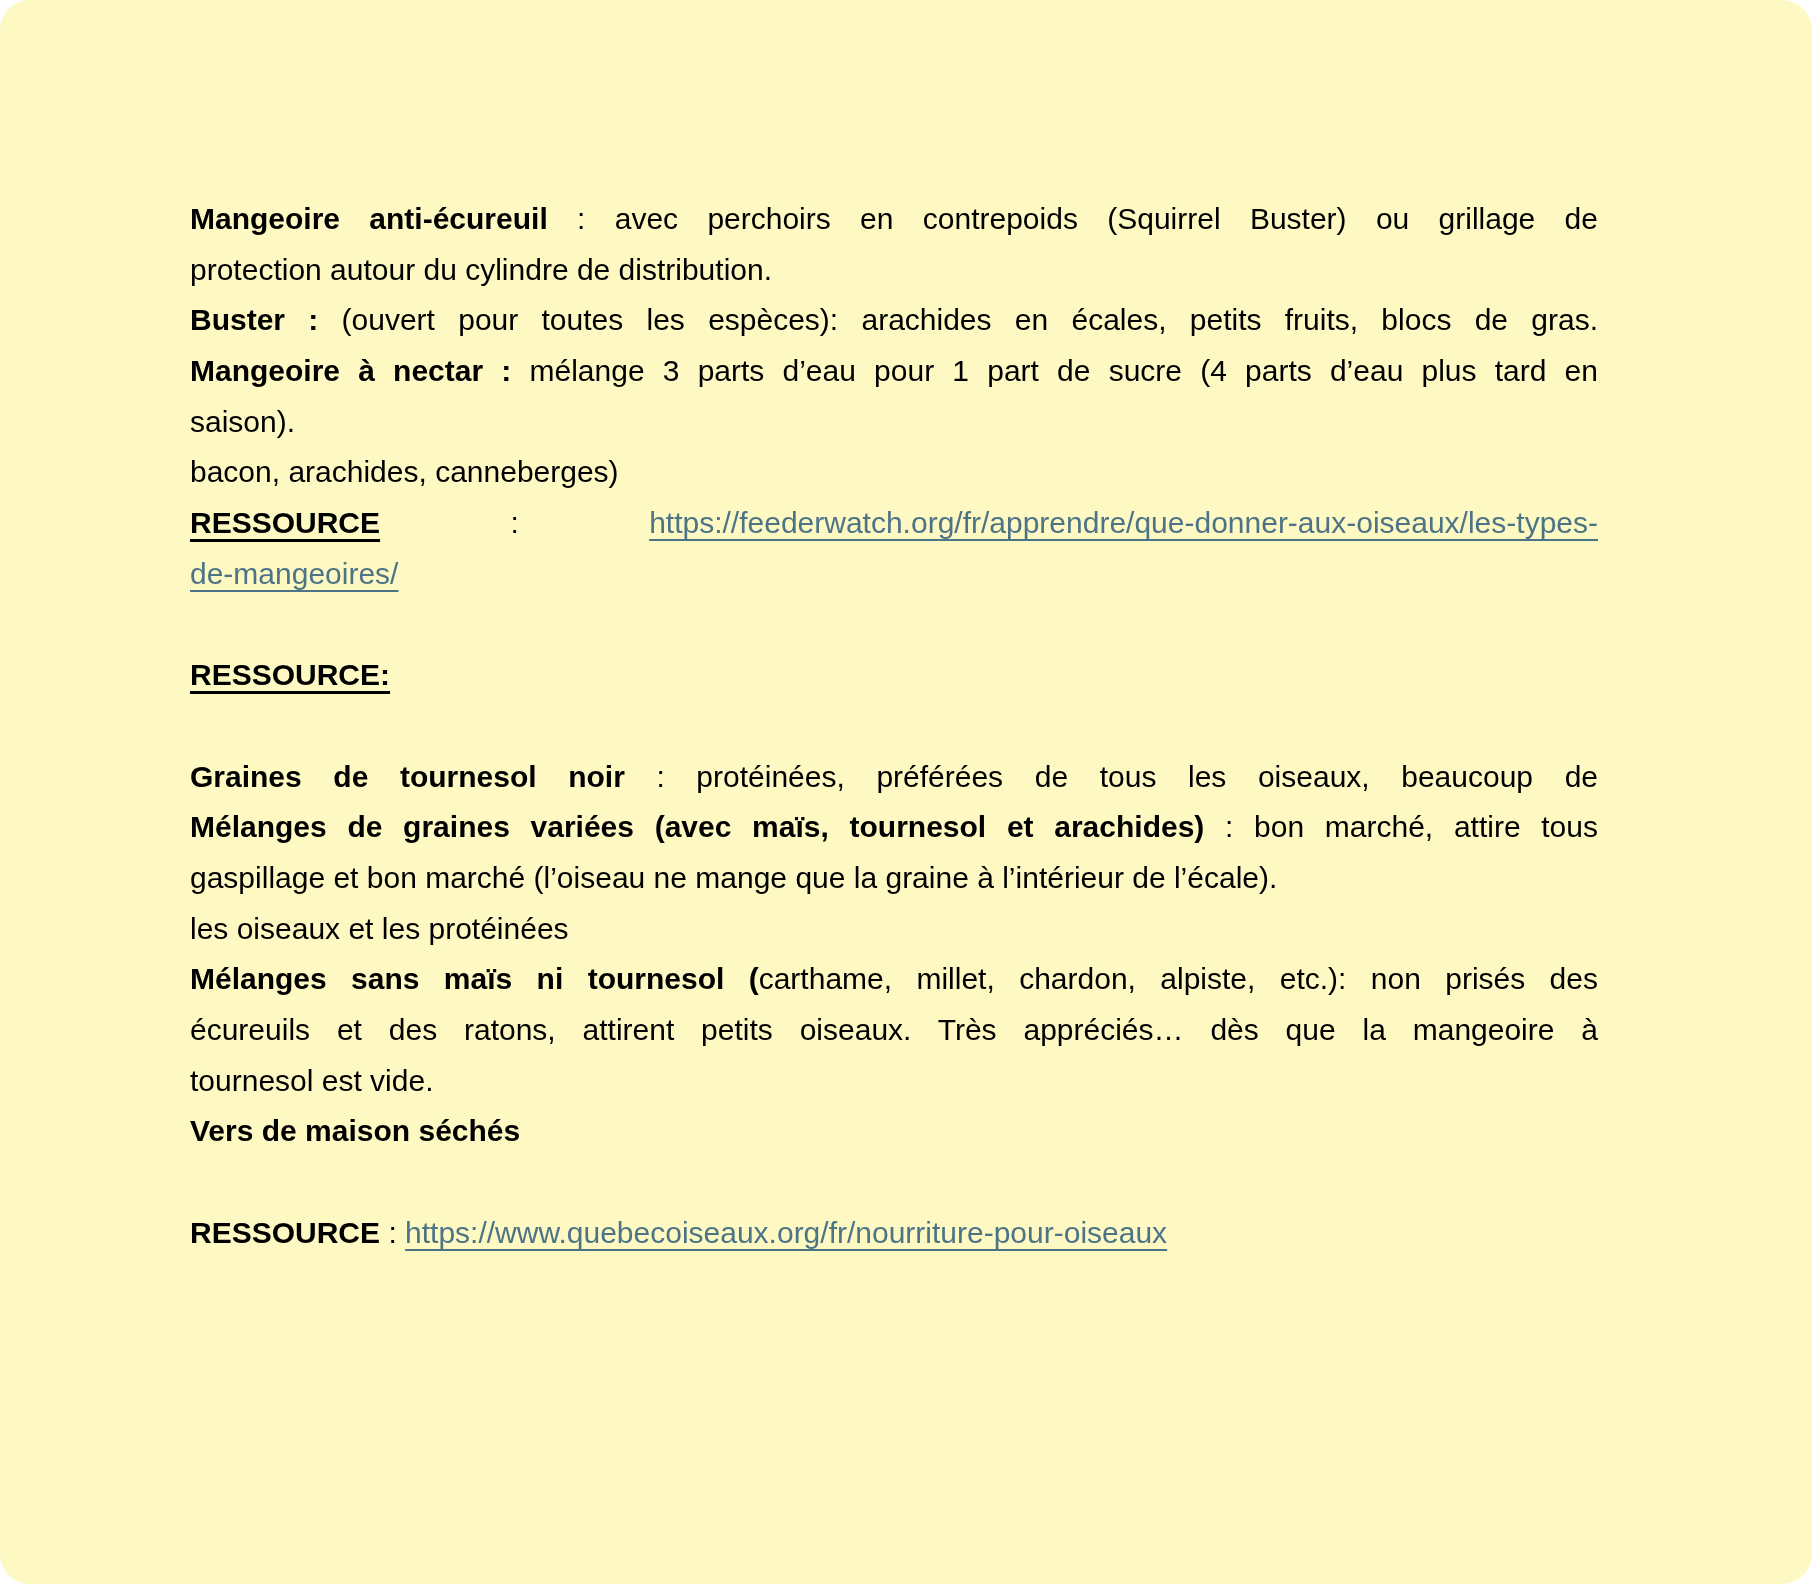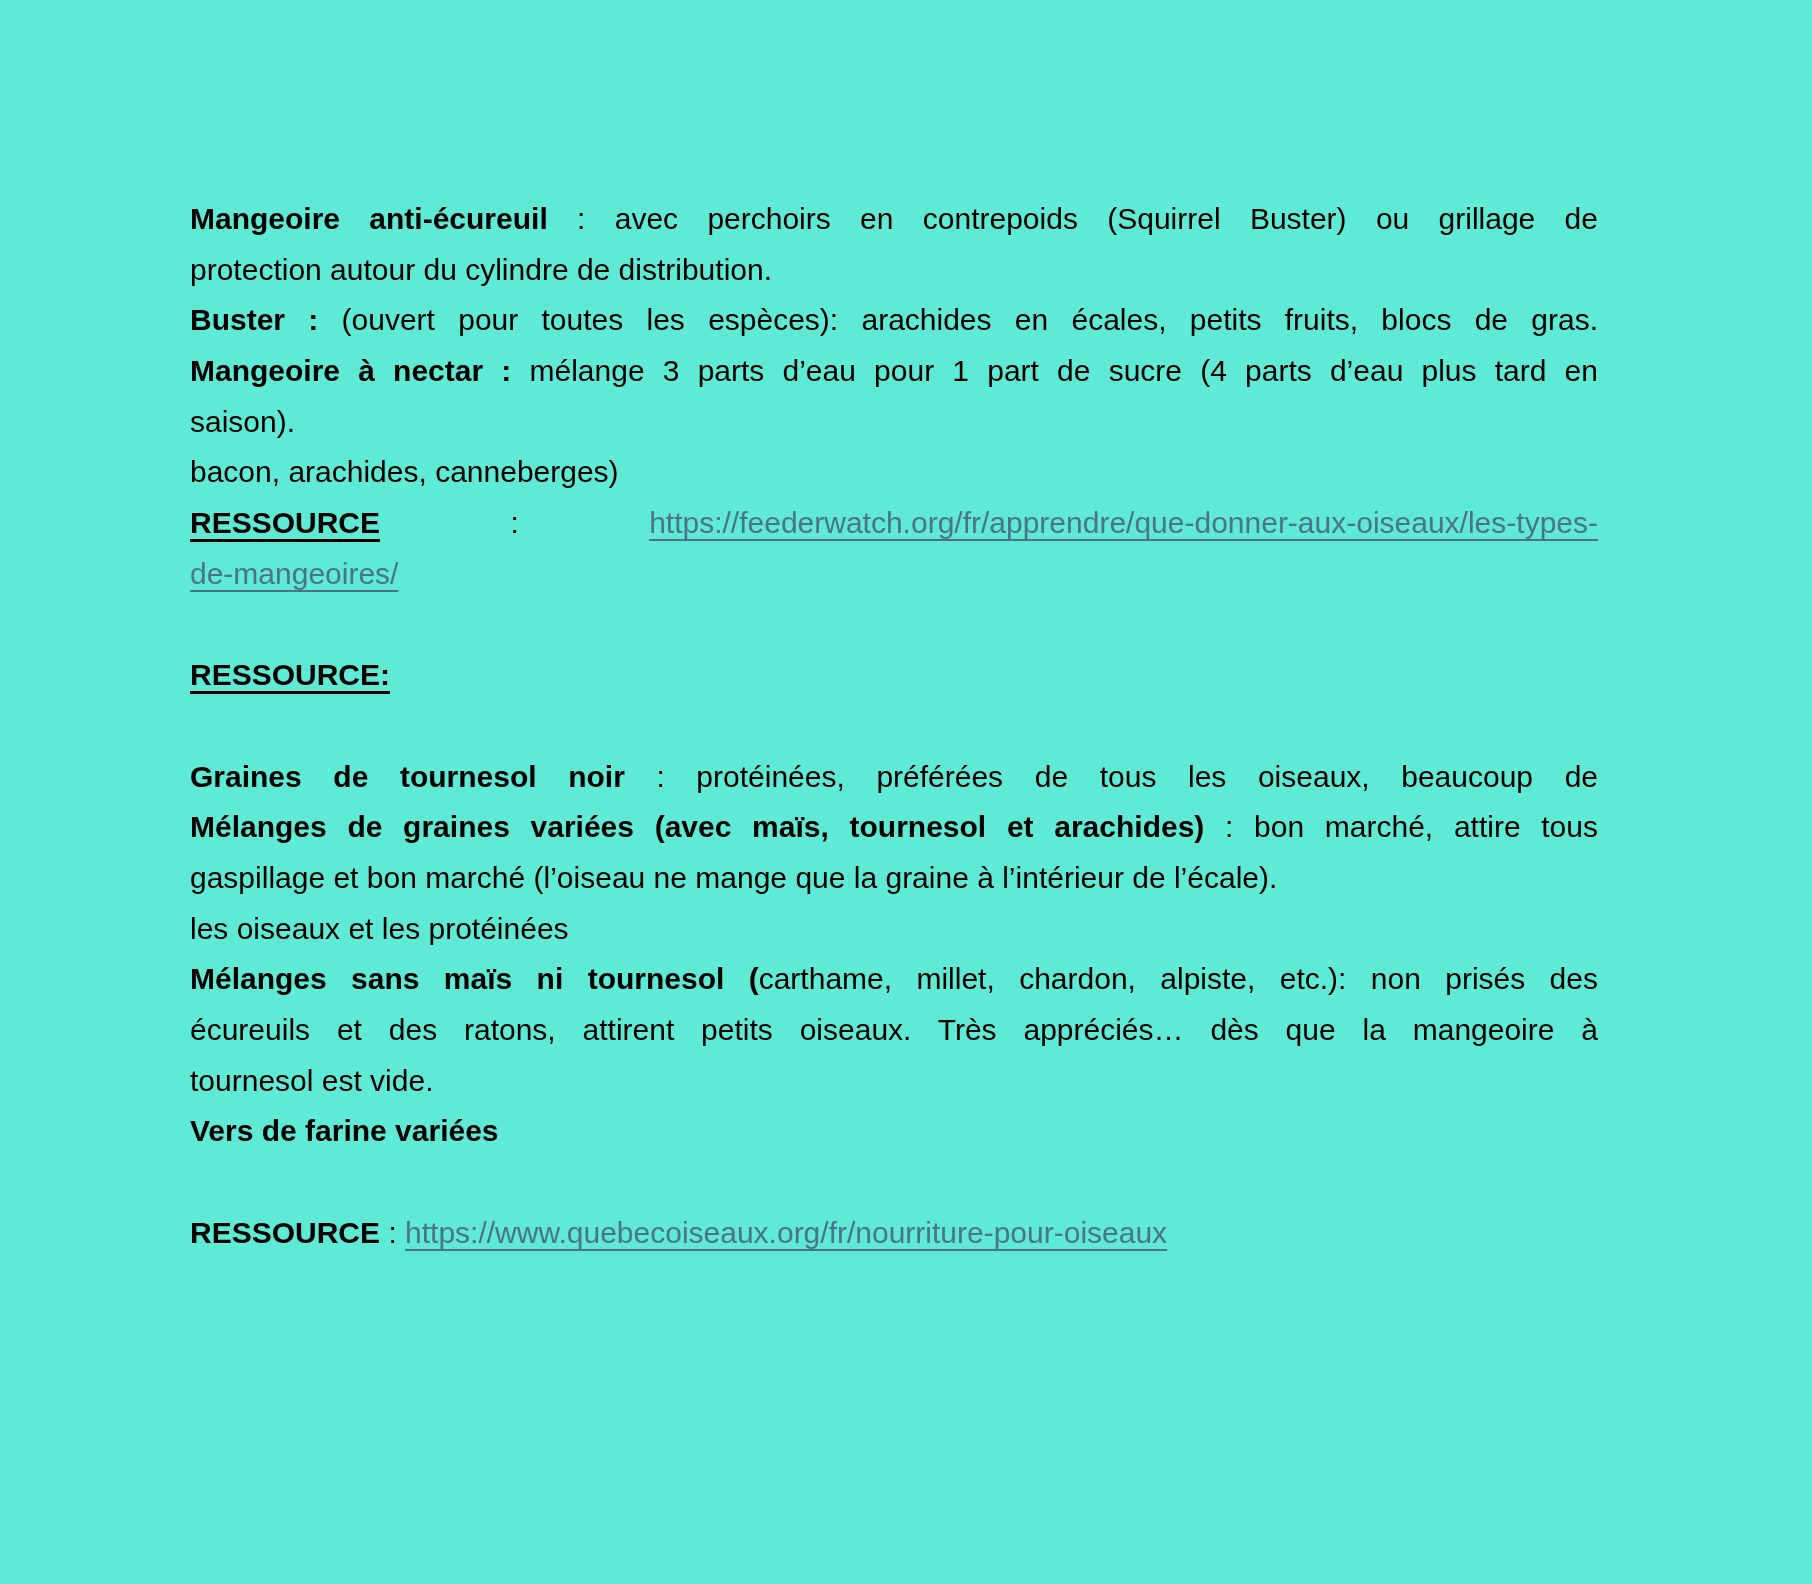--- a/index.html
+++ b/index.html
@@ -42,35 +42,35 @@
     color: #4d7486;
     text-decoration: underline;
     text-decoration-thickness: 2px;
     text-underline-offset: 6px;
     cursor: pointer;
   }
 </style>
 </head>
 <body>
 
-<div class="page" style="color: rgb(0, 0, 0); background: #5eead4;">
+<div class="page" style="color: rgb(0, 0, 0); background: #fef9c3; border-radius: 30px;">
     <div class="line j"><span class="b">Mangeoire anti-écureuil</span><span class=""> : avec perchoirs en contrepoids (Squirrel Buster) ou grillage de</span></div>
     <div class="line"><span class="">protection autour du cylindre de distribution.</span></div>
     <div class="line j"><span class="b">Buster :</span><span class=""> (ouvert pour toutes les espèces): arachides en écales, petits fruits, blocs de gras.</span></div>
     <div class="line j"><span class="b">Mangeoire à nectar :</span><span class=""> mélange 3 parts d’eau pour 1 part de sucre (4 parts d’eau plus tard en</span></div>
     <div class="line"><span class="">saison).</span></div>
     <div class="line"><span class="">bacon, arachides, canneberges)</span></div>
     <div class="line j"><span class="b u">RESSOURCE</span><span class=""> : </span><a class="lnk" style="color: rgb(77, 116, 134);">https://feederwatch.org/fr/apprendre/que-donner-aux-oiseaux/les-types-</a></div>
     <div class="line"><a class="lnk" style="color: rgb(77, 116, 134); margin-top: 34px;">de-mangeoires/</a></div>
     <div class="line">&nbsp;</div>
     <div class="line"><span class="b u">RESSOURCE:</span></div>
     <div class="line">&nbsp;</div>
     <div class="line j"><span class="b">Graines de tournesol noir</span><span class=""> : protéinées, préférées de tous les oiseaux, beaucoup de</span></div>
     <div class="line j"><span class="b">Mélanges de graines variées (avec maïs, tournesol et arachides)</span><span class=""> : bon marché, attire tous</span></div>
     <div class="line"><span class="">gaspillage et bon marché (l’oiseau ne mange que la graine à l’intérieur de l’écale).</span></div>
     <div class="line"><span class="">les oiseaux et les protéinées</span></div>
     <div class="line j"><span class="b">Mélanges sans maïs ni tournesol (</span><span class="">carthame, millet, chardon, alpiste, etc.): non prisés des</span></div>
     <div class="line j"><span class="">écureuils et des ratons, attirent petits oiseaux. Très appréciés… dès que la mangeoire à</span></div>
     <div class="line"><span class="">tournesol est vide.</span></div>
-    <div class="line"><span class="b">Vers de farine variées</span></div>
+    <div class="line"><span class="b">Vers de maison séchés</span></div>
     <div class="line">&nbsp;</div>
     <div class="line"><span class="b">RESSOURCE</span><span class=""> : </span><a class="lnk" style="color: rgb(77, 116, 134);">https://www.quebecoiseaux.org/fr/nourriture-pour-oiseaux</a></div>
   </div>
 
 </body></html>

